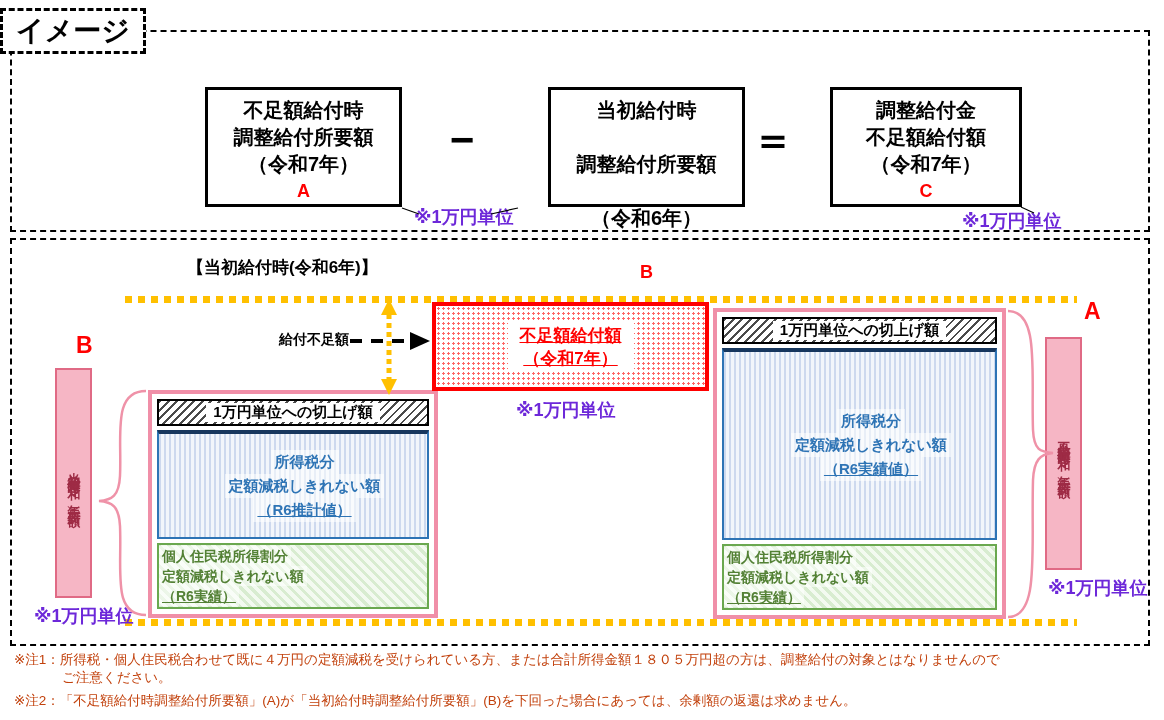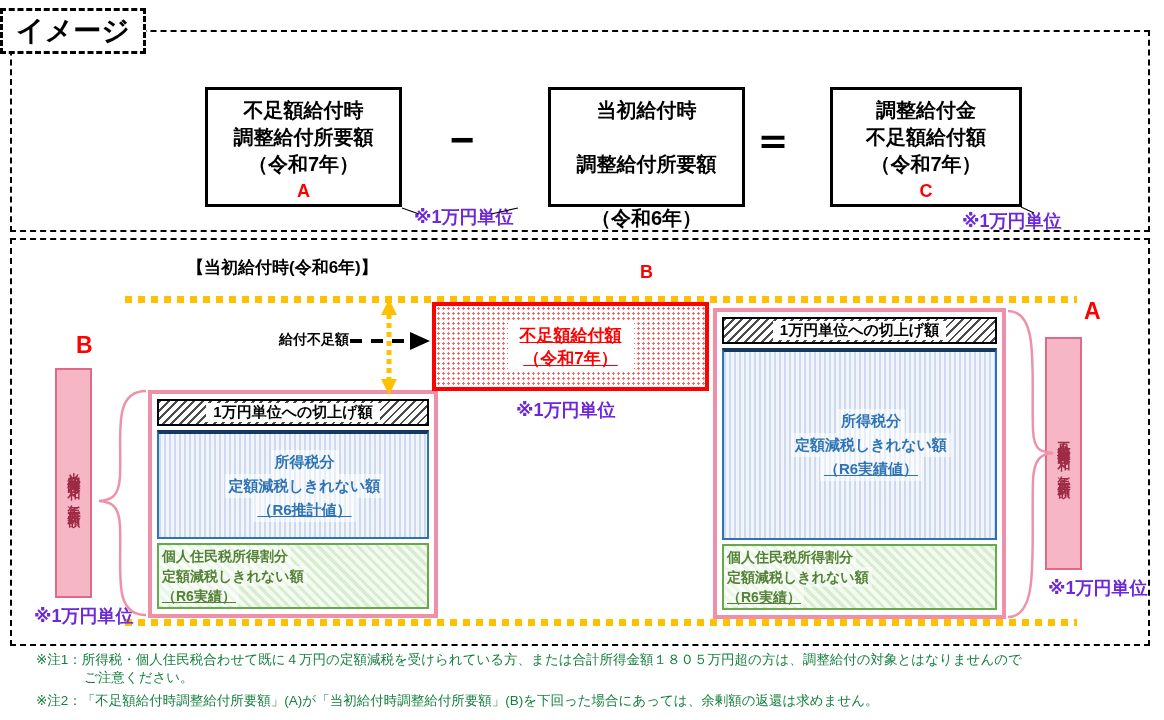--- a/index.html
+++ b/index.html
@@ -59,21 +59,21 @@
     border:4px solid #f00; background-color:#fff;
     background-image:radial-gradient(#f66 1.1px, transparent 1.3px); background-size:5px 5px;
     display:flex; align-items:center; justify-content:center; z-index:3; }
   .red-box .inner { background:#fff; padding:2px 12px; text-align:center; }
   .red-box .line { color:#f00; font-size:17px; font-weight:bold; line-height:23px; text-decoration:underline; }
 
   .arrow-label { position:absolute; font-size:14px; font-weight:bold; z-index:4; white-space:nowrap; }
 
   .overlay { position:absolute; left:0; top:0; width:1164px; height:720px; z-index:6; pointer-events:none; }
 
-  .footnote { position:absolute; font-size:13.5px; color:#15803d; z-index:3; white-space:nowrap;margin-left:22px; }
+  .footnote { position:absolute; font-size:13.5px; color:#c2410c; z-index:3; white-space:nowrap; }
 </style>
 </head>
 <body>
 
 <div class="page">
 
   <div class="frame" style="left:10px; top:30px; width:1140px; height:202px;"></div>
   <div class="frame" style="left:10px; top:238px; width:1140px; height:408px;"></div>
 
   <div class="title-box">

